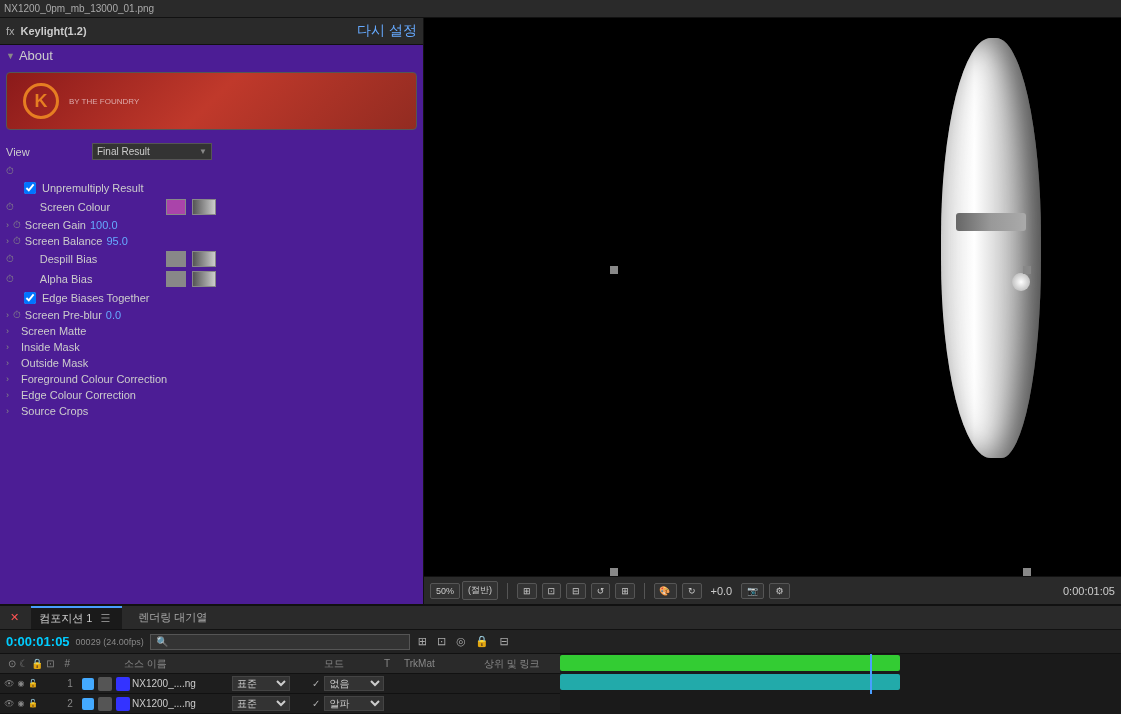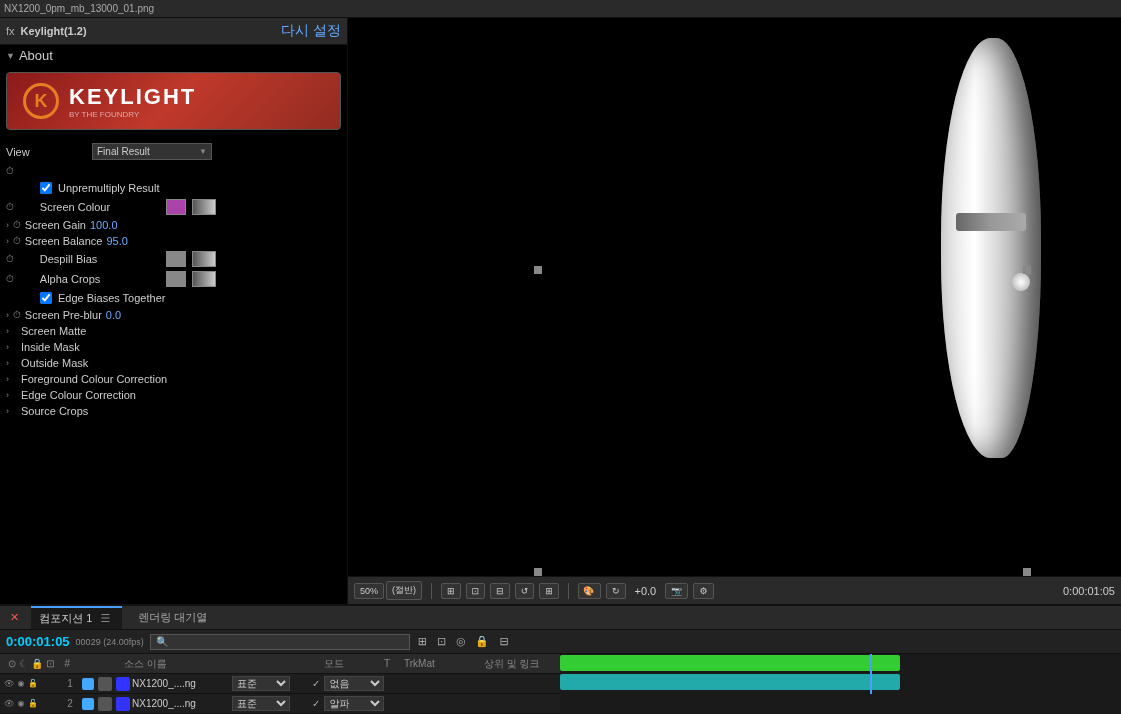--- a/index.html
+++ b/index.html
@@ -6,21 +6,21 @@
     body { background: #1a1a1a; color: #ccc; font-family: Arial, sans-serif; font-size: 11px; width: 1121px; height: 714px; overflow: hidden; }
 
     
     #top-bar { background: #2a2a2a; height: 18px; display: flex; align-items: center; padding: 0 4px; border-bottom: 1px solid #111; }
     #top-bar span { color: #aaa; font-size: 10px; }
 
     
     #main { display: flex; height: calc(714px - 18px - 110px); }
 
     
-    #left-panel { width: 348px; background: #000000; border-right: 1px solid #111; overflow-y: auto; flex-shrink: 0; }
+    #left-panel { width: 424px; background: #4c1d95; border-right: 1px solid #111; overflow-y: auto; flex-shrink: 0; }
     #fx-header { background: #2a2a2a; padding: 4px 6px; display: flex; align-items: center; gap: 6px; border-bottom: 1px solid #111; }
     #fx-header .fx-label { color: #aaa; font-size: 11px; }
     #fx-header .keylight-version { color: #ccc; font-size: 11px; font-weight: bold; }
     #fx-header .reset-btn { margin-left: auto; color: #6af; font-size: 14px; cursor: pointer; }
 
     .section-header { display: flex; align-items: center; gap: 4px; padding: 3px 6px; cursor: pointer; }
     .arrow { color: #888; font-size: 9px; }
     .section-label { color: #ccc; font-size: 13px; }
 
     #about-section { padding: 6px; }
@@ -31,21 +31,21 @@
     .logo-sub { color: #daa; font-size: 8px; }
 
     .view-row { display: flex; align-items: center; padding: 3px 6px; gap: 6px; }
     .view-label { color: #ccc; width: 80px; }
     .view-dropdown { background: #333; border: 1px solid #555; color: #ccc; font-size: 10px; padding: 2px 4px; width: 120px; display: flex; align-items: center; justify-content: space-between; cursor: pointer; }
     .dropdown-arrow { color: #888; font-size: 8px; }
 
     .stopwatch-row { display: flex; align-items: center; padding: 2px 6px; gap: 4px; }
     .stopwatch-icon { color: #888; font-size: 10px; }
 
-    .checkbox-row { display: flex; align-items: flex-end; padding: 3px 40px; gap: 6px; }
+    .checkbox-row { display: flex; align-items: flex-end; padding: 3px 24px; gap: 6px; }
     .checkbox-row input[type=checkbox] { width: 12px; height: 12px; }
     .checkbox-label { color: #ccc; }
 
     .param-row { display: flex; align-items: center; padding: 2px 6px; gap: 6px; }
     .param-row .param-name { color: #ccc; width: 120px; margin-left: 20px; }
     .color-swatch { width: 20px; height: 16px; background: #aa44aa; border: 1px solid #888; cursor: pointer; }
     .gradient-icon { width: 24px; height: 16px; background: linear-gradient(to right, #555, #ccc); border: 1px solid #888; cursor: pointer; }
     .param-value { color: #6af; font-size: 11px; }
     .gray-swatch { background: #888; }
 
@@ -121,21 +121,20 @@
     <div class="section-header">
       <span class="arrow">▼</span>
       <span class="section-label">About</span>
     </div>
     <div id="about-section">
       <div id="keylight-logo">
         <div class="logo-circle">
           <span class="logo-k">K</span>
         </div>
         <div>
-          <div class="logo-text">KEYLIGHT</div>
           <div class="logo-sub">BY THE FOUNDRY</div>
         </div>
       </div>
     </div>
 
     <div class="view-row">
       <span class="view-label">View</span>
       <div class="view-dropdown">
         <span>Final Result</span>
         <span class="dropdown-arrow">▼</span>
@@ -174,21 +173,21 @@
 
     <div class="param-row">
       <span class="stopwatch-icon">⏱</span>
       <span class="param-name">Despill Bias</span>
       <div class="color-swatch gray-swatch"></div>
       <div class="gradient-icon"></div>
     </div>
 
     <div class="param-row">
       <span class="stopwatch-icon">⏱</span>
-      <span class="param-name">Alpha Crops</span>
+      <span class="param-name">Alpha Bias</span>
       <div class="color-swatch gray-swatch"></div>
       <div class="gradient-icon"></div>
     </div>
 
     <div class="checkbox-row">
       <input type="checkbox" checked="" style="">
       <span class="checkbox-label">Edge Biases Together</span>
     </div>
 
     <div class="section-header" style="padding: 2px 6px;">

